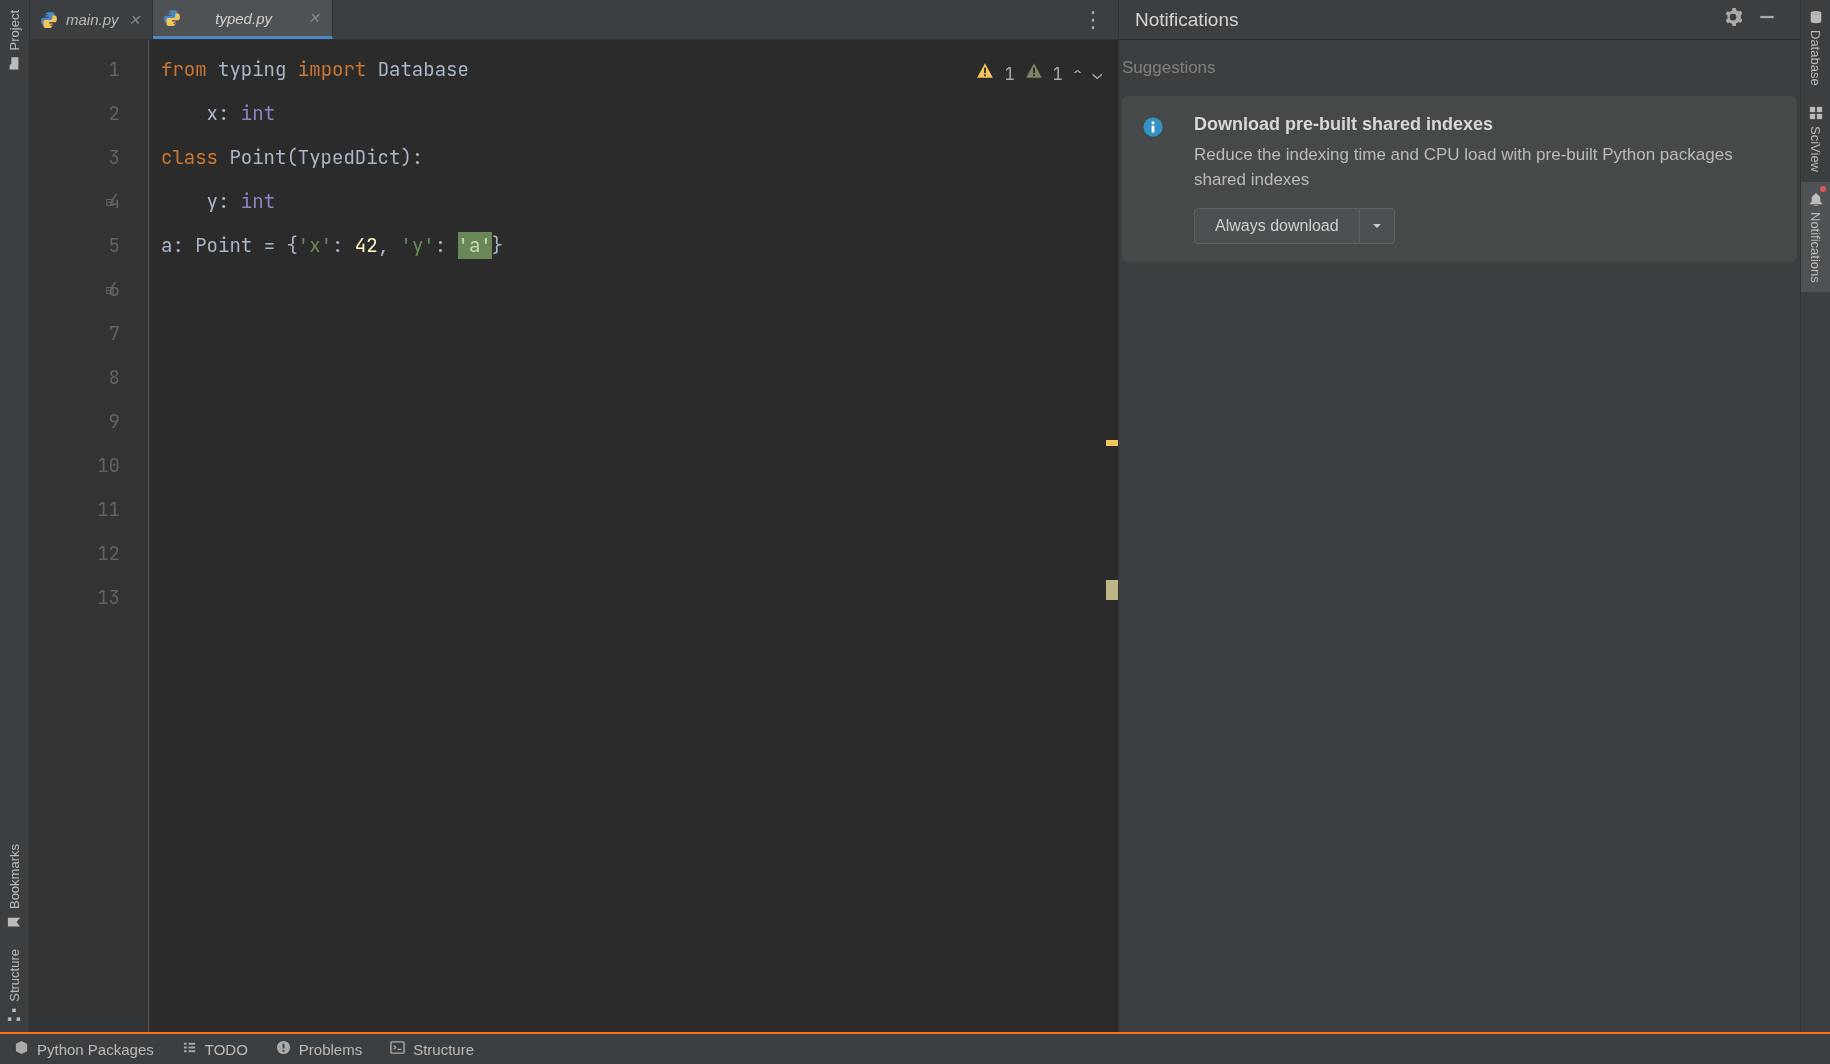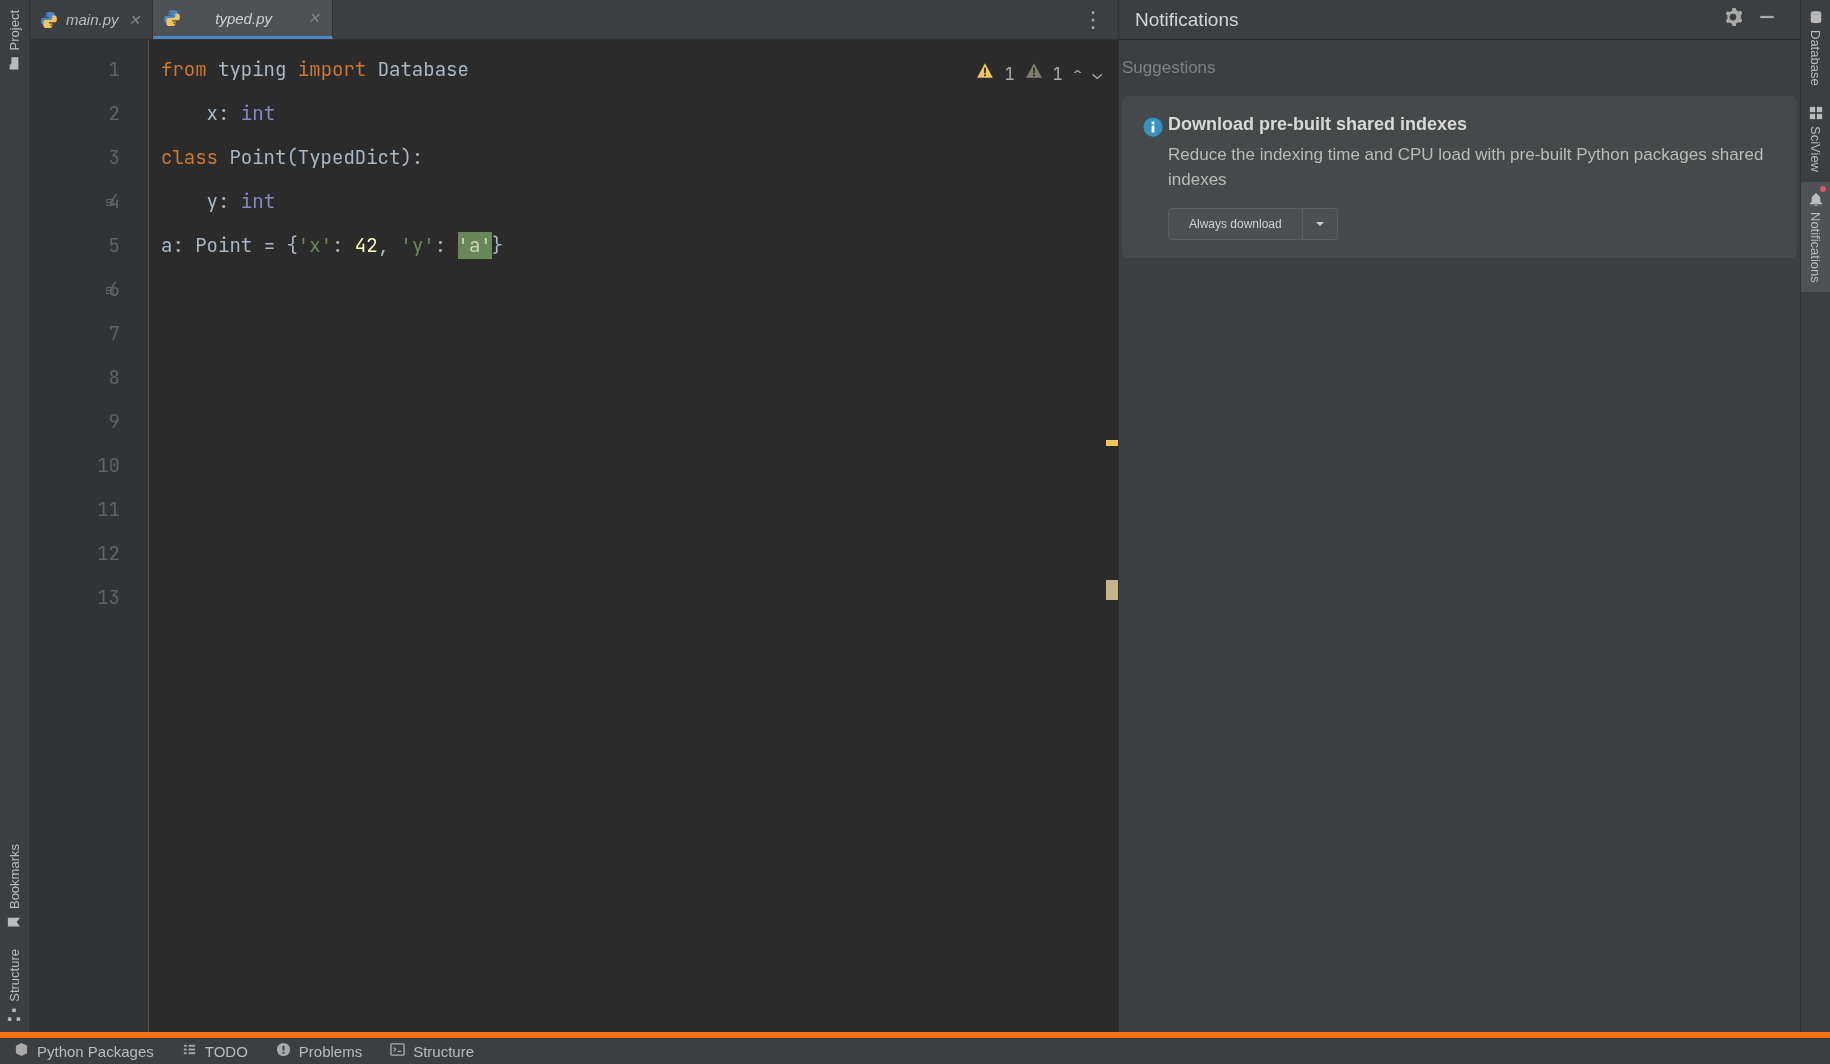--- a/index.html
+++ b/index.html
@@ -220,21 +220,21 @@
 .notif-section-title {
   font-size: 17px;
   color: #808080;
   margin-bottom: 18px;
 }
 .notif-card {
   background: #45494a;
   border-radius: 6px;
   padding: 18px 20px;
   display: flex;
-  gap: 4px;
+  gap: 30px;
 }
 .notif-card-icon {
   width: 22px; height: 22px;
   flex-shrink: 0;
   margin-top: 2px;
 }
 .notif-card-content { flex: 1; }
 .notif-card-title {
   font-size: 18px;
   font-weight: 600;
@@ -245,21 +245,21 @@
   font-size: 17px;
   color: #bbbbbb;
   line-height: 1.45;
   margin-bottom: 16px;
 }
 .notif-card-actions { display: flex; }
 .notif-btn {
   background: #4c5052;
   border: 1px solid #5e6060;
   color: #d0d0d0;
-  font-size: 12px;
+  font-size: 16px;
   padding: 8px 20px;
   border-radius: 4px 0 0 4px;
   cursor: pointer;
 }
 .notif-btn-drop {
   background: #4c5052;
   border: 1px solid #5e6060;
   border-left: none;
   padding: 8px 12px;
   border-radius: 0 4px 4px 0;
@@ -267,21 +267,21 @@
   display: flex;
   align-items: center;
 }
 .bottom-bar {
   height: 32px;
   background: #3c3f41;
   display: flex;
   align-items: center;
   padding: 0 14px;
   gap: 28px;
-  border-top: 6px solid #f97316;
+  border-top: 2px solid #f97316;
   font-size: 15px;
   color: #bbbbbb;
 }
 .bottom-item {
   display: flex;
   align-items: center;
   gap: 8px;
   cursor: pointer;
 }
 .bottom-icon { font-size: 15px; color: #aaa; }

